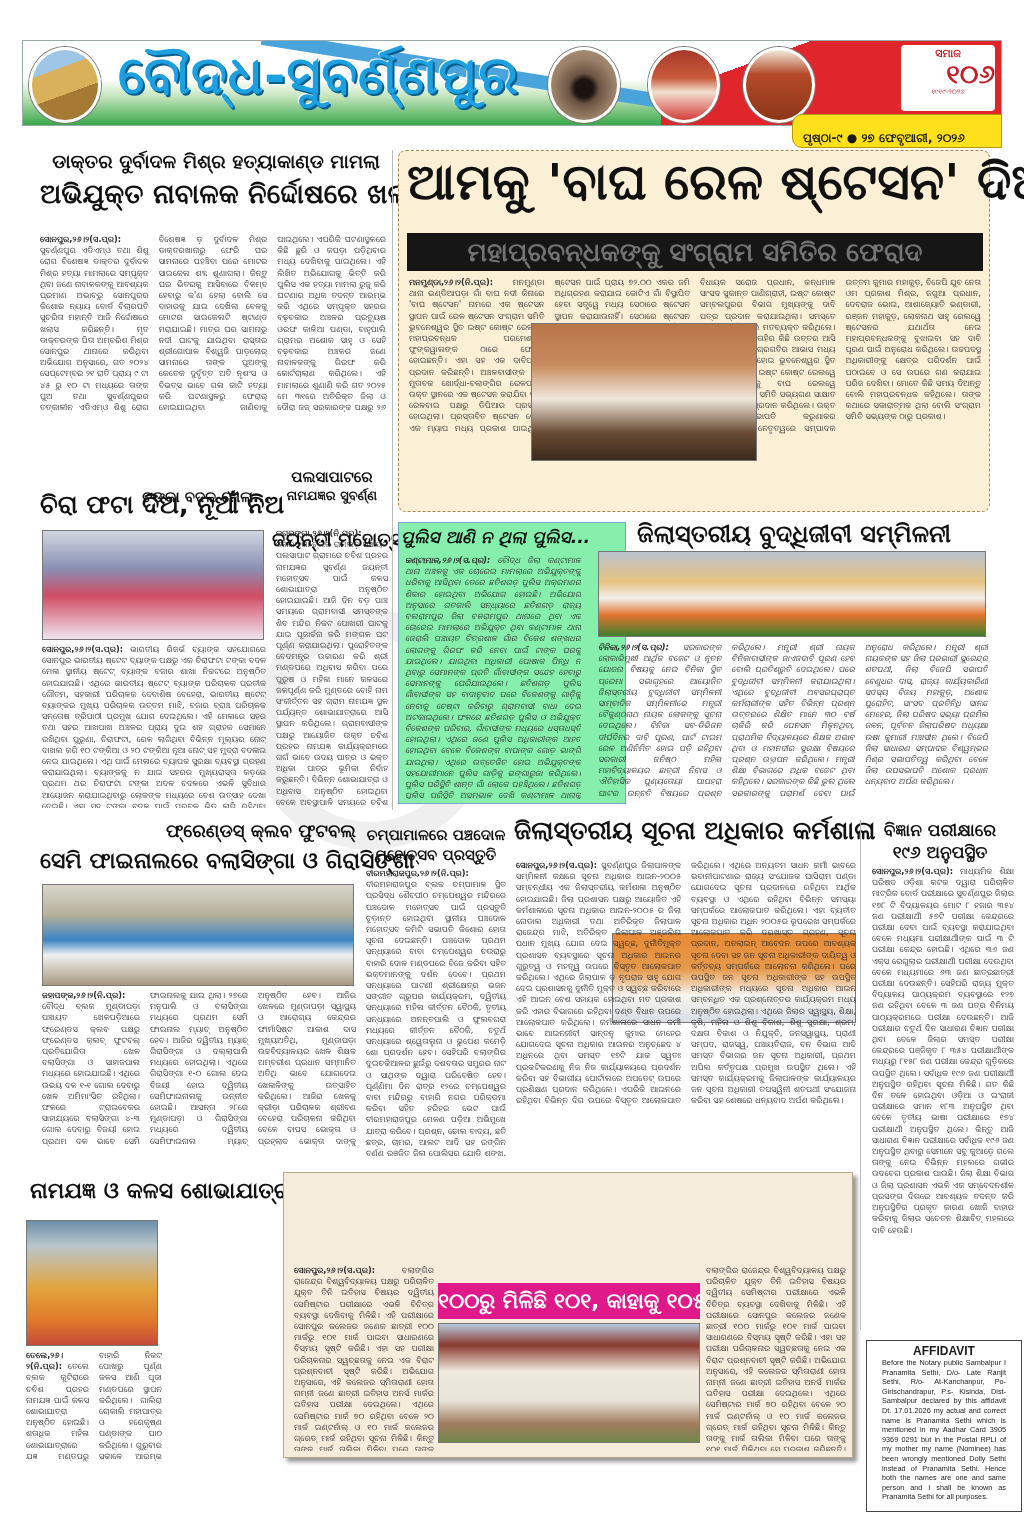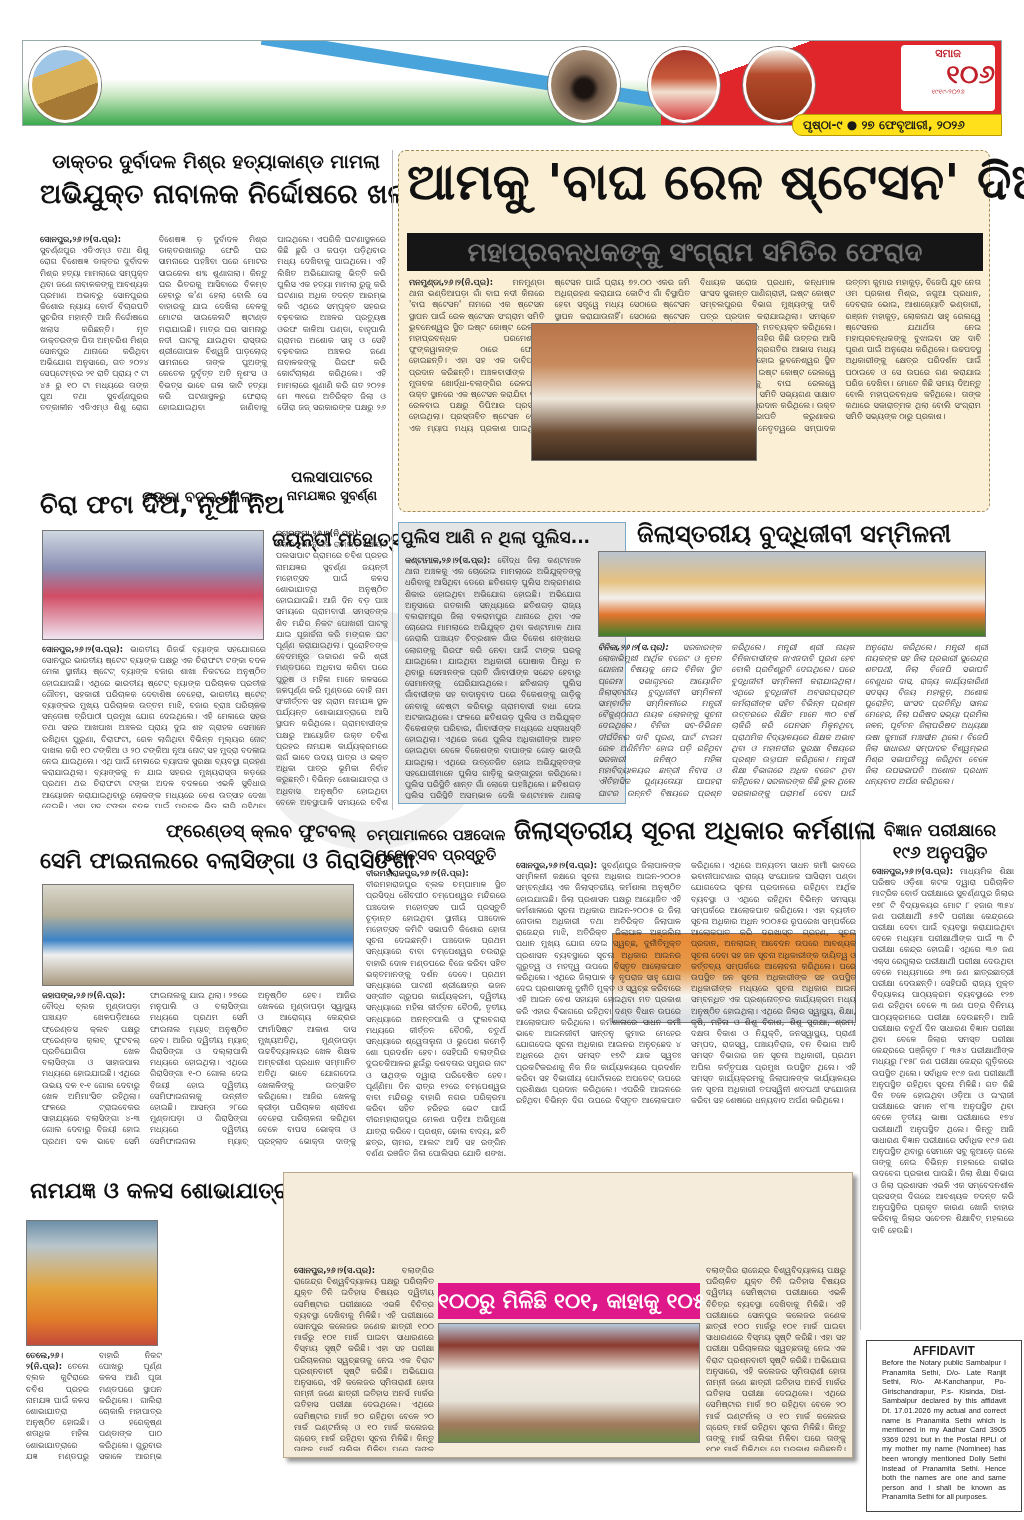--- a/index.html
+++ b/index.html
@@ -36,21 +36,21 @@
   .logo-box {
     position: absolute; right: 6px; top: 4px; width: 94px; height: 66px; background: #ffffff;
     border-radius: 4px; text-align: center; padding-top: 2px;
   }
   .logo-box .l1 { font-size: 11px; color: #c0202a; font-weight: bold; }
   .logo-box .l2 { font-size: 26px; color: #c0202a; font-weight: bold; line-height: 28px; text-align: right; }
   .logo-box .l3 { font-size: 7px; color: #c0202a; }
   .date-strip {
     position: absolute; right: 22px; top: 114px; width: 210px; height: 22px;
     background: #ffe01a; border: 1px solid #b89a00; border-radius: 10px 0 0 10px;
-    font-size: 12px; font-weight: bold; color: #1a1a1a; padding: 3px 10px; white-space: nowrap;
+    font-size: 12px; font-weight: bold; color: #1a1a1a; padding: 16px 10px; white-space: nowrap;
   }
 
   
   .kicker { position: absolute; text-align: right; font-weight: bold; color: #111; }
   .headline { position: absolute; text-align: center; font-weight: bold; color: #111; white-space: nowrap; }
   .body {
     position: absolute; font-size: 8.2px; line-height: 11.2px; color: #2b2b2b;
     text-align: justify; overflow: hidden;
   }
   .cols3 { column-count: 3; column-gap: 10px; }
@@ -64,21 +64,21 @@
     position: absolute; left: 398px; top: 150px; width: 592px; height: 362px;
     background: #fbf0d6; border: 1px dashed #a08a55; border-radius: 8px;
   }
   .bigbox .hl1 { position: absolute; left: 8px; top: 2px; width: 576px; text-align: center;
     font-size: 50px; font-weight: bold; color: #111; white-space: nowrap; }
   .bigbox .hl2 { position: absolute; left: 8px; top: 82px; width: 576px; height: 38px;
     background: #161616; color: #737373; text-align: center; font-size: 26px; font-weight: bold; line-height: 38px; white-space: nowrap; }
 
   .police-box {
     position: absolute; left: 398px; top: 522px; width: 228px; height: 282px;
-    background: #e5e5e5; border: 1px solid #7ca8c8;
+    background: #86efac; border: 1px solid #7ca8c8; font-style: italic;
   }
   .college-box {
     position: absolute; left: 283px; top: 1172px; width: 570px; height: 286px;
     background: #f6ecdb; border: 1px solid #b8a78a; box-shadow: 4px 4px 4px #999;
   }
   .pink-banner {
     position: absolute; background: #e0198a; color: #ffffff; text-align: center;
     font-weight: bold; white-space: nowrap;
   }
   .affidavit {
@@ -93,20 +93,21 @@
     border-radius: 50%; border: 28px solid rgba(120,120,120,0.12);
   }
 </style>
 </head>
 <body>
 
 <div class="masthead">
   <div class="bluestripe"></div>
   <div class="redwedge"></div>
   <div class="photo-circle pc1"></div>
+  <div class="title">ବୌଦ୍ଧ-ସୁବର୍ଣ୍ଣପୁର</div>
   <div class="photo-circle pc2"></div>
   <div class="photo-circle pc3"></div>
   <div class="photo-circle pc4"></div>
   <div class="logo-box">
     <div class="l1">ସମାଜ</div>
     <div class="l2">୧୦୬</div>
     <div class="l3">୧୯୧୯-୨୦୨୬</div>
   </div>
 </div>
 <div class="date-strip">

